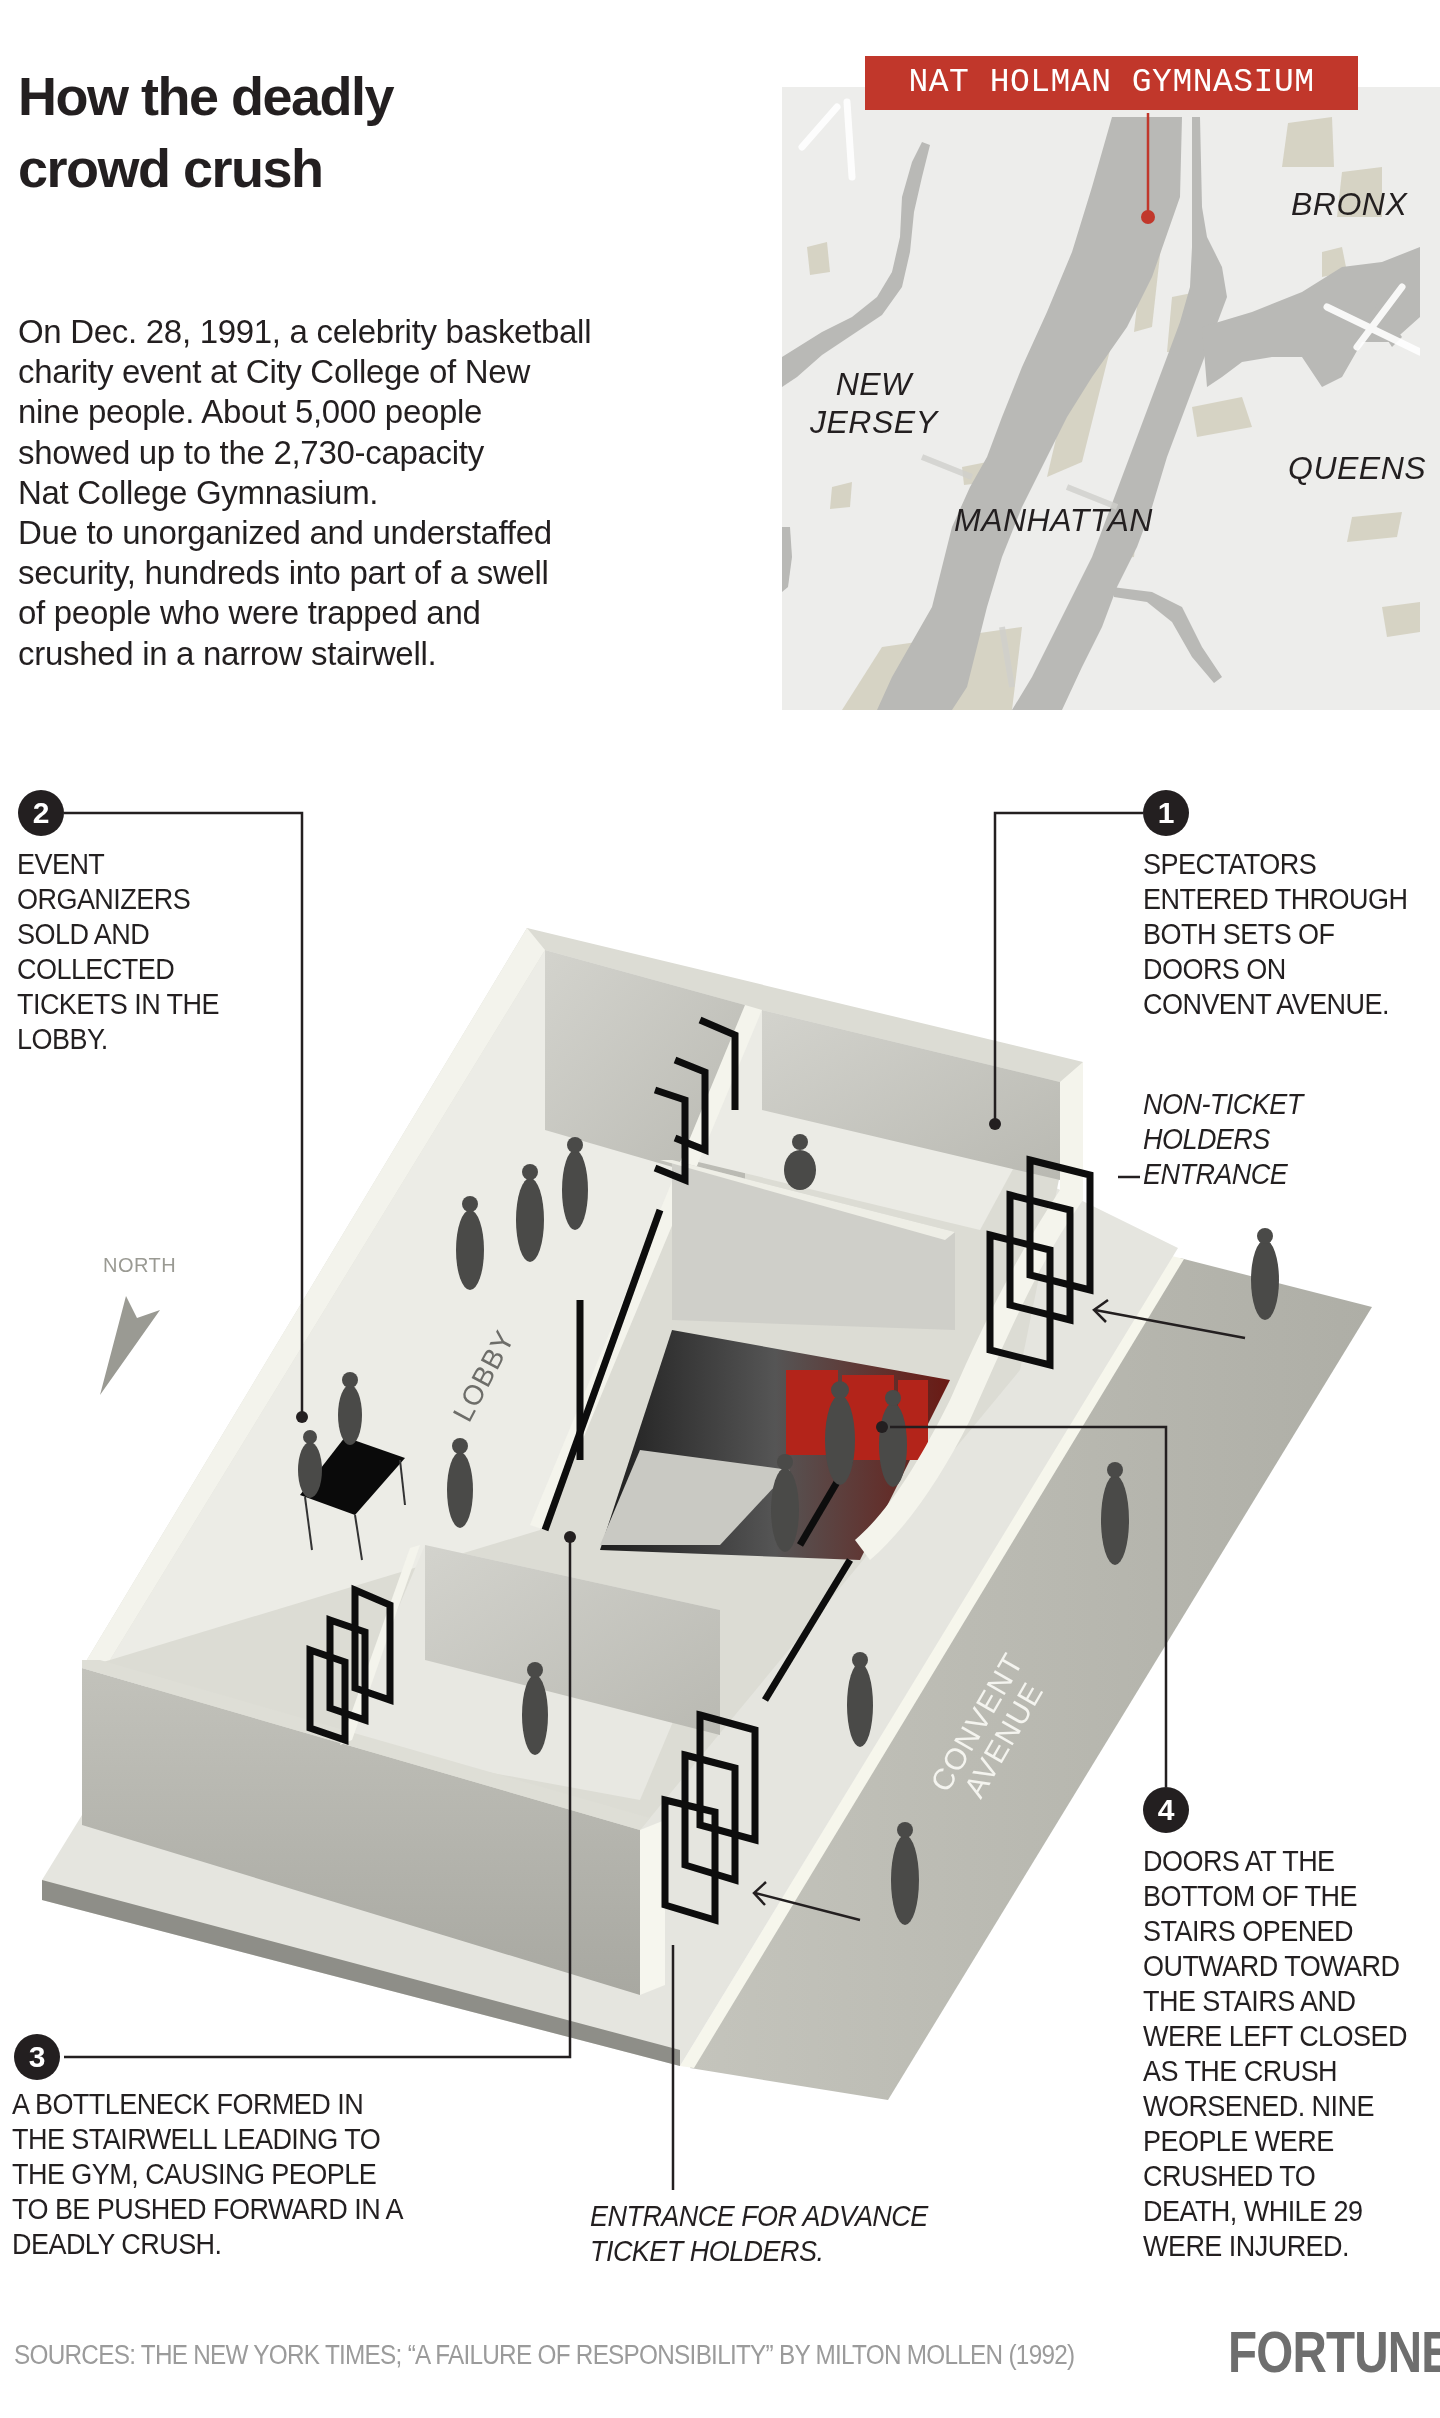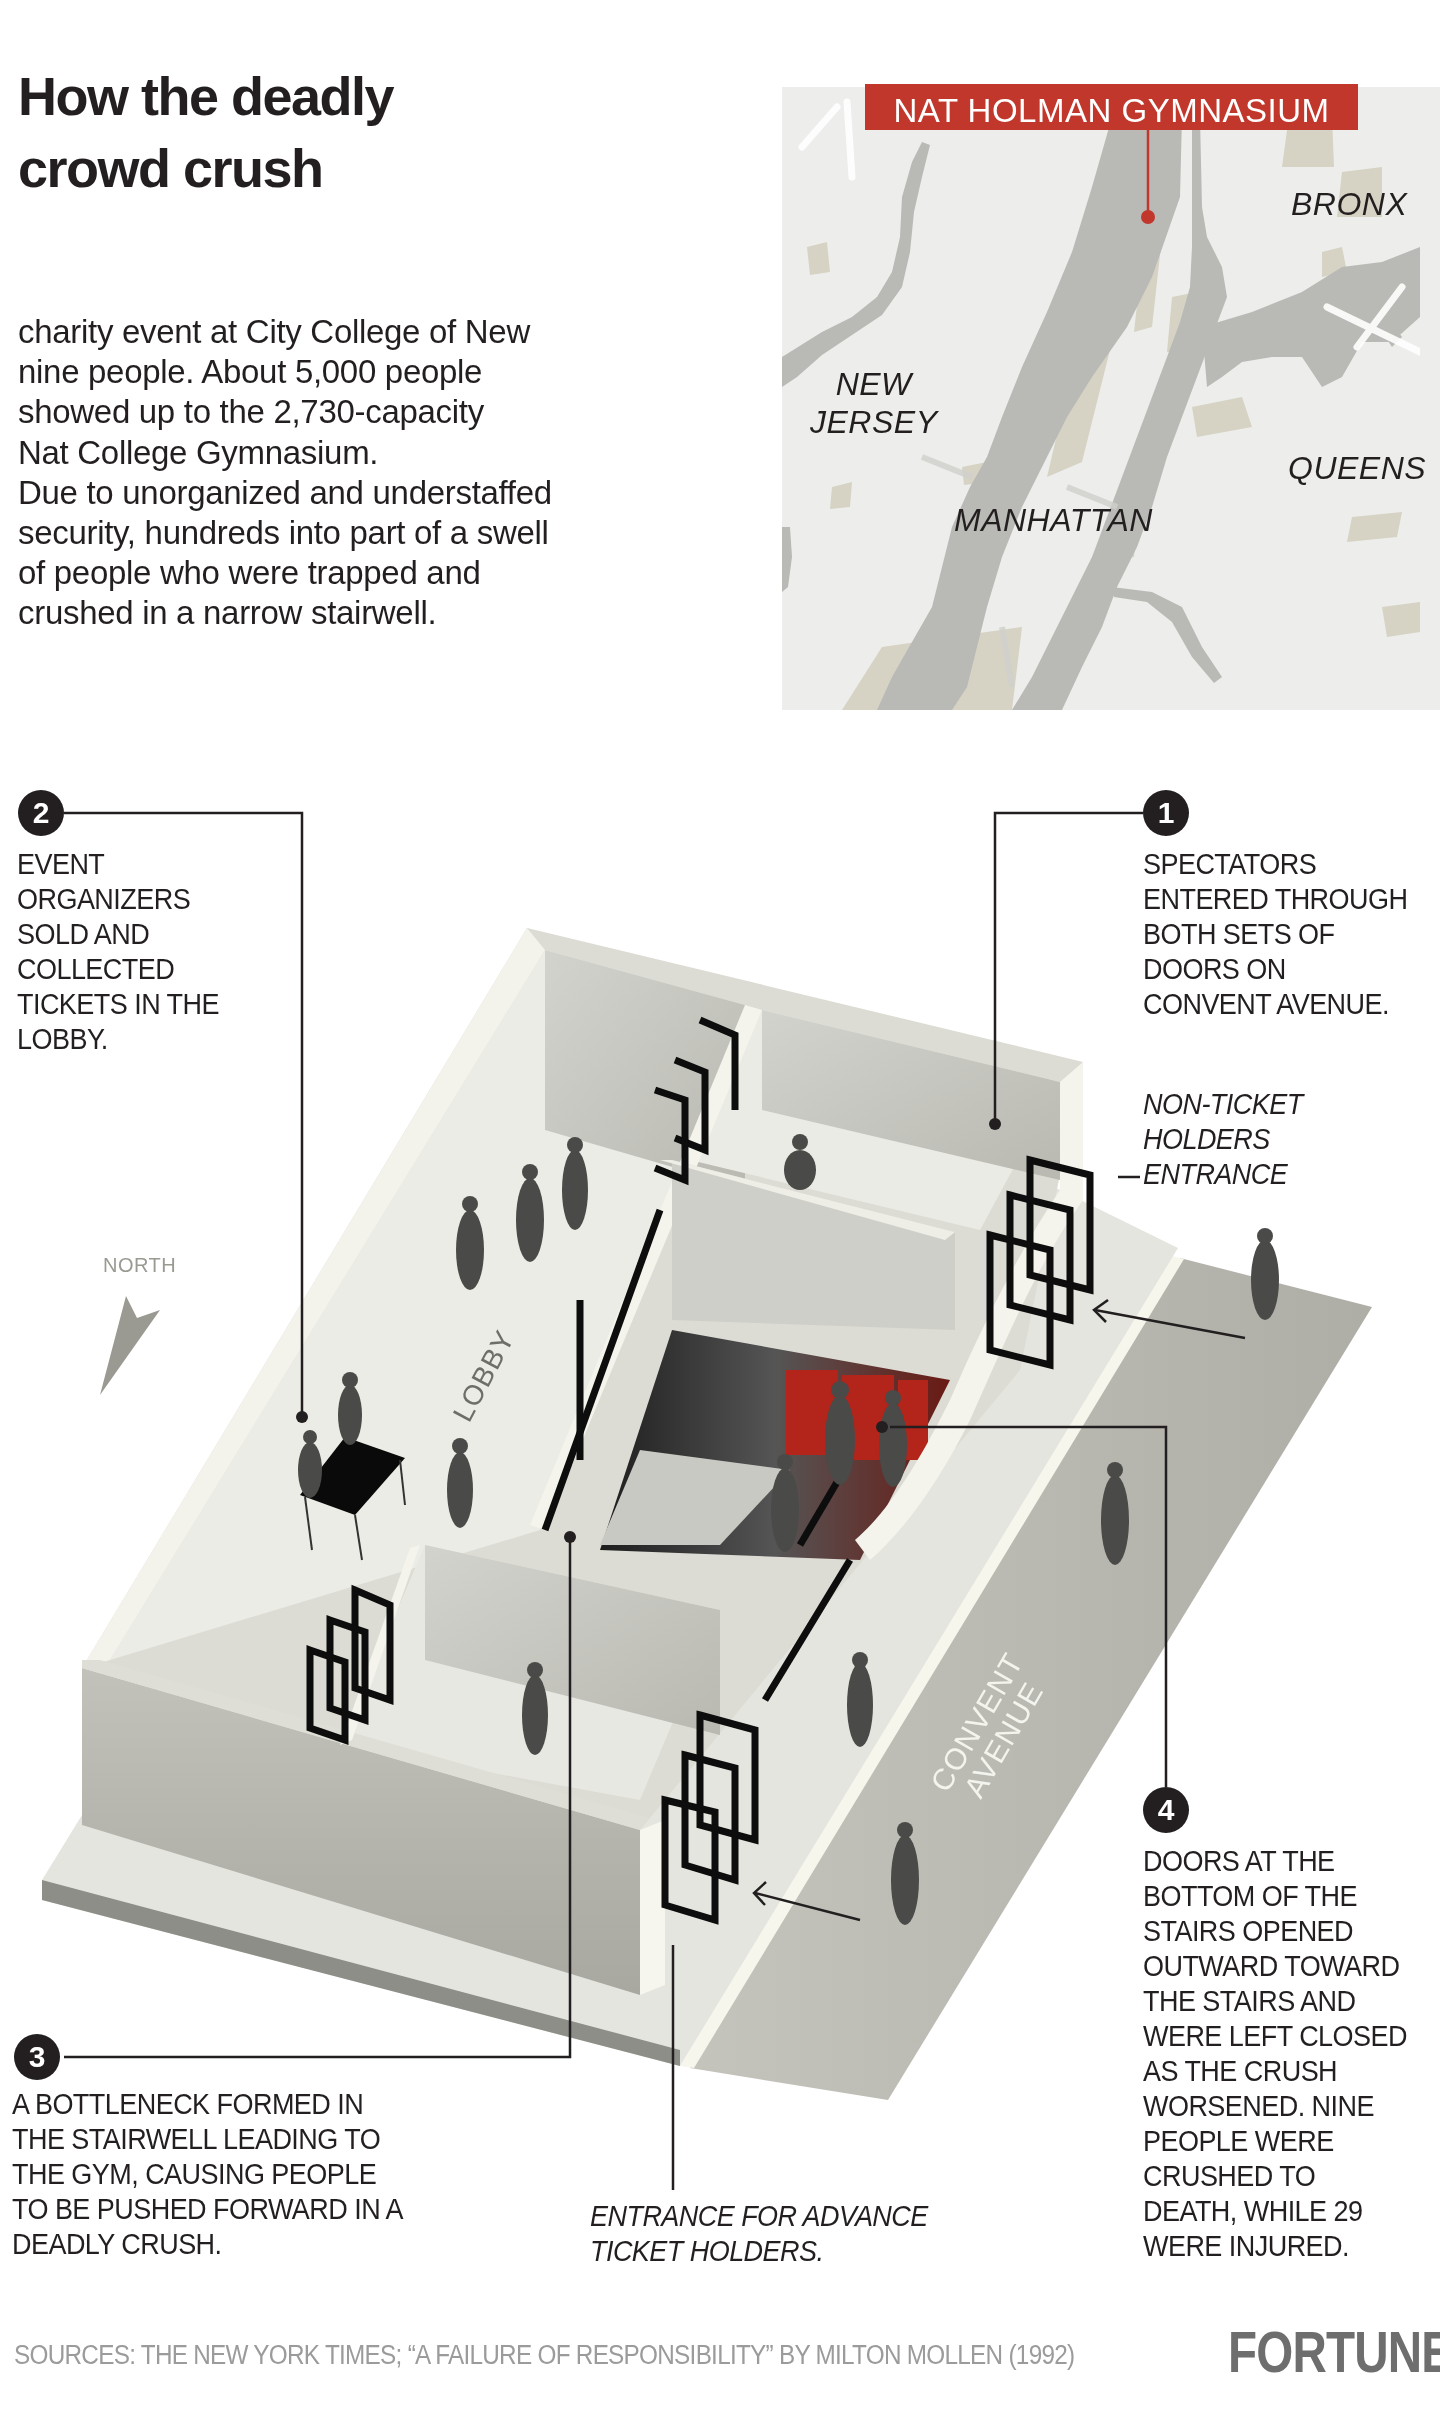--- a/index.html
+++ b/index.html
@@ -18,23 +18,23 @@
   }
   .dek p { margin: 0; white-space: pre-line; }
 
   .map-wrap { position: absolute; left: 782px; top: 87px; width: 706px; height: 623px; overflow: hidden; background: #ededeb; }
   .map-wrap svg { position: absolute; left: 0; top: 0; }
   .map-label {
     position: absolute; font-family: "Liberation Sans", sans-serif; font-style: italic;
     font-size: 32px; line-height: 38px; color: #231f20; letter-spacing: 0.5px; text-align: center;
   }
   .gym-tag {
-    position: absolute; left: 865px; top: 56px; width: 493px; height: 46px;
-    background: #c1372b; color: #ffffff; font-family: Liberation Sans, sans-serif;
-    font-size: 33px; line-height: 54px; text-align: center; letter-spacing: 0.5px; margin-top: 28px;
+    position: absolute; left: 865px; top: 56px; width: 493px; height: 54px;
+    background: #c1372b; color: #ffffff; font-family: Liberation Mono, monospace;
+    font-size: 33px; line-height: 54px; text-align: center; letter-spacing: 0.5px;
   }
 
   .diagram { position: absolute; left: 0; top: 720px; width: 1440px; height: 1620px; }
 
   .badge {
     position: absolute; width: 46px; height: 46px; border-radius: 50%;
     background: #231f20; color: #ffffff; font-family: "Liberation Sans", sans-serif;
     font-weight: 700; font-size: 30px; line-height: 46px; text-align: center;
   }
   .callout {
@@ -70,20 +70,21 @@
 </style>
 </head>
 <body>
 
 <h1 class="headline">
   <span>How the deadly</span><br>
   <span>crowd crush</span><br>
 </h1>
 
 <div class="dek">
+  <p>On Dec. 28, 1991, a celebrity basketball</p>
   <p>charity event at City College of New</p>
   <p>nine people. About 5,000 people</p>
   <p>showed up to the 2,730-capacity</p>
   <p>Nat College Gymnasium.</p>
   <p>Due to unorganized and understaffed</p>
   <p>security, hundreds into part of a swell</p>
   <p>of people who were trapped and</p>
   <p>crushed in a narrow stairwell.</p>
 </div>
 

